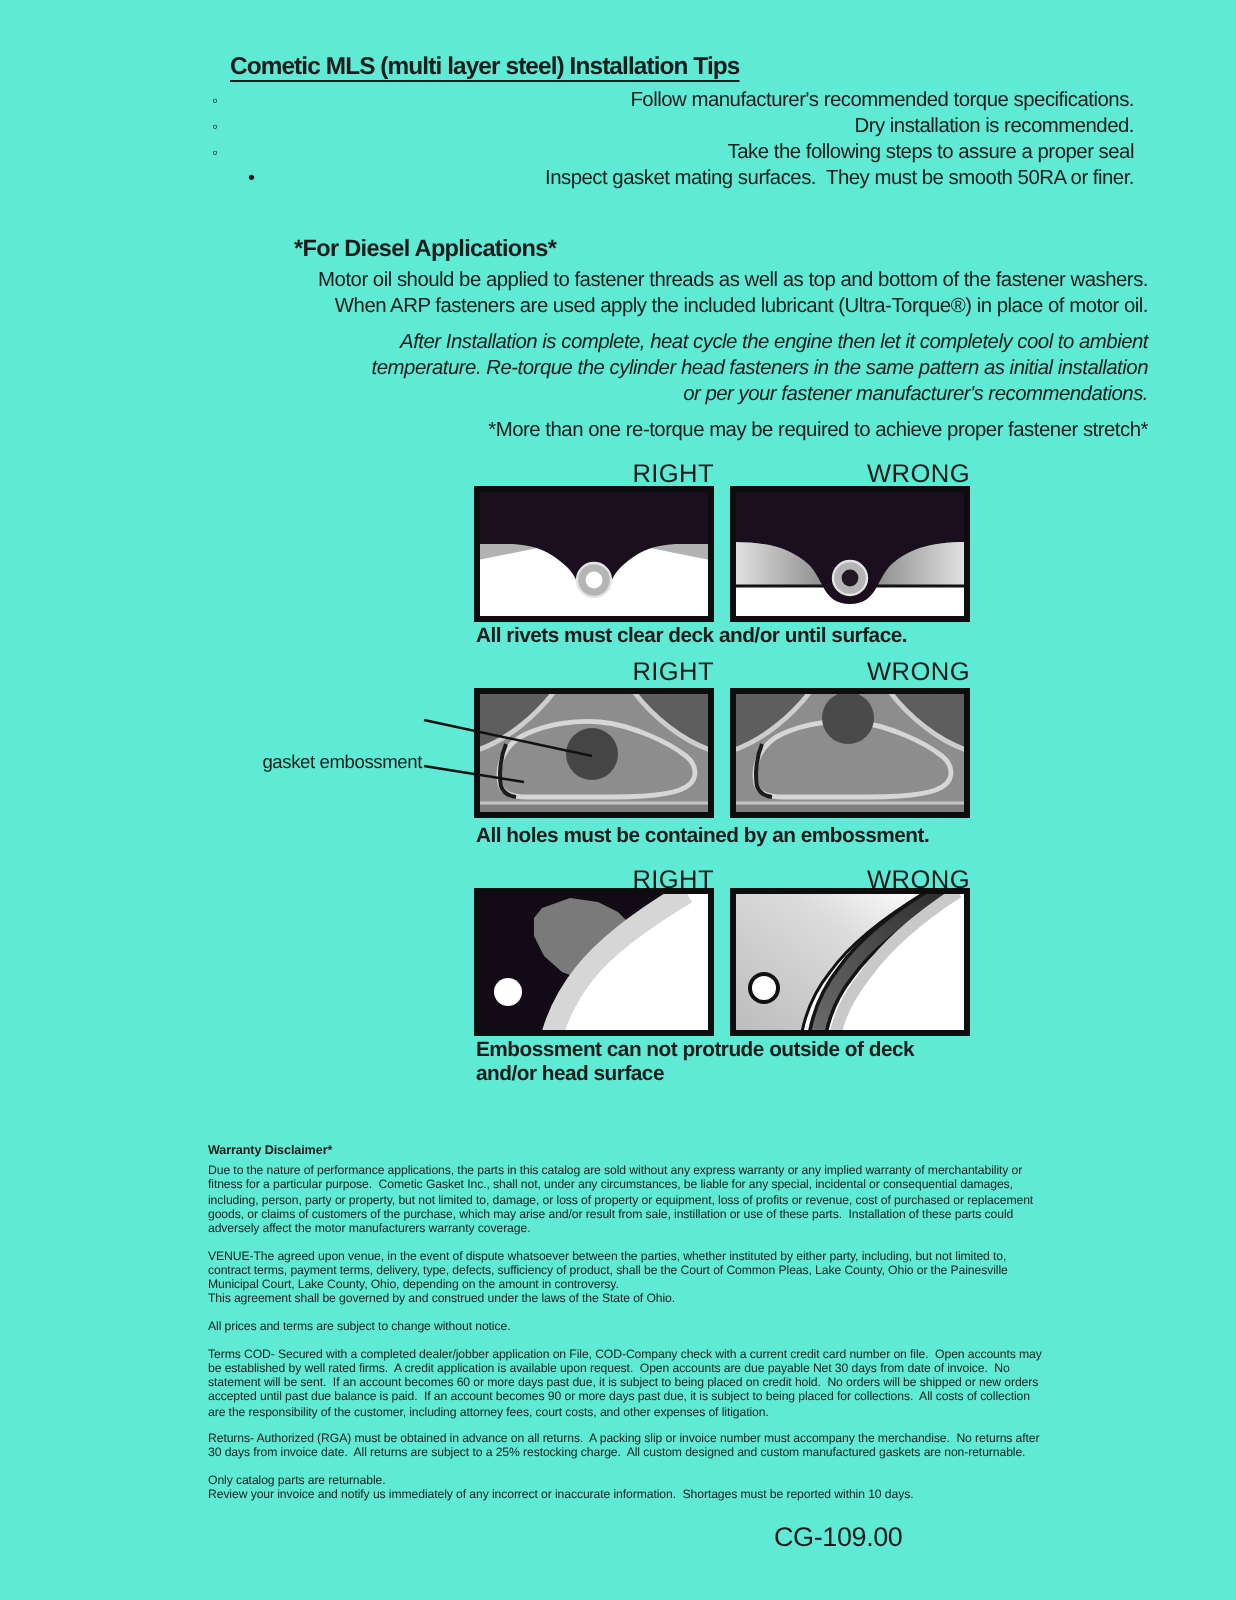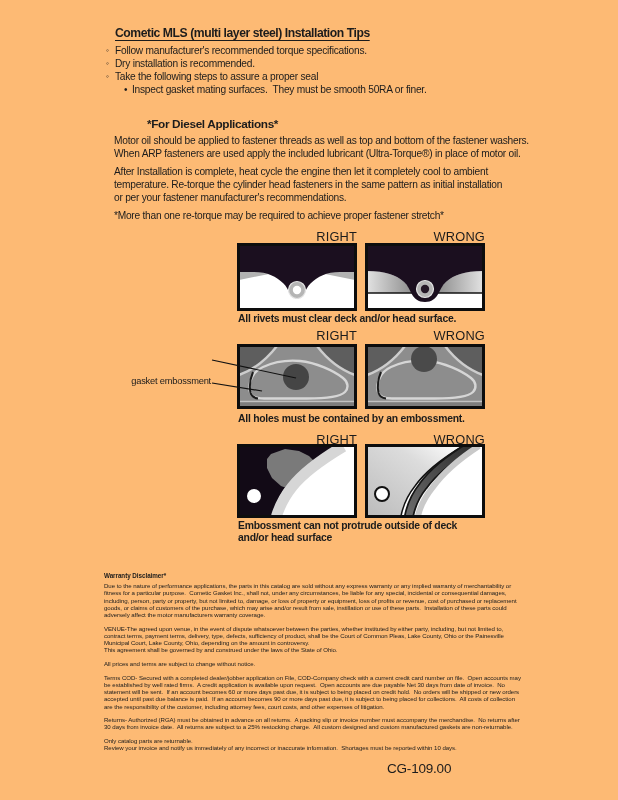--- a/index.html
+++ b/index.html
@@ -1,22 +1,22 @@
 <!DOCTYPE html>
 <html><head>
 <meta charset="utf-8">
 <style>
   html,body{margin:0;padding:0;background:#fff;}
-  .page{position:relative;width:618px;height:800px;background:#fdba74;
+  .page{position:relative;width:618px;height:800px;background:#5eead4;
         font-family:"Liberation Sans",sans-serif;color:#1c1c1c;overflow:hidden;}
   .abs{position:absolute;}
   .txt{white-space:pre-wrap;}
   .title{font-weight:bold;font-size:12.2px;letter-spacing:-0.45px;
          text-decoration:underline;text-underline-offset:2.5px;}
-  .body{font-size:10.2px;letter-spacing:-0.25px;line-height:13px;}
+  .body{font-size:10.2px;letter-spacing:-0.25px;line-height:13px;text-align:right;}
   .tl1{position:relative;padding-left:8px;}
   .tl1::before{content:"\25E6";position:absolute;left:-1px;top:0;font-size:8.5px;}
   .tl2{position:relative;padding-left:8px;margin-left:17px;}
   .tl2::before{content:"\2022";position:absolute;left:0;top:0;font-size:10px;}
   .dheading{font-weight:bold;font-size:11.8px;letter-spacing:-0.35px;margin-left:33px;}
   .h-rw{font-size:12.8px;letter-spacing:0.2px;text-align:right;width:120px;}
   .caption{font-weight:bold;font-size:10.4px;letter-spacing:-0.25px;line-height:12px;}
   .dlabel{font-size:9.3px;letter-spacing:-0.2px;line-height:11.5px;text-align:right;width:116px;}
   .disc{font-size:6.1px;letter-spacing:-0.05px;line-height:7.2px;width:452px;}
   .disc p{margin:0 0 6.5px 0;}
@@ -34,21 +34,21 @@
   <div class="abs body" style="left:107px;top:44px;width:460px;">
     <div class="tl1"><span class="txt">Follow manufacturer's recommended torque specifications.</span></div>
     <div class="tl1"><span class="txt">Dry installation is recommended.</span></div>
     <div class="tl1"><span class="txt">Take the following steps to assure a proper seal</span></div>
     <div class="tl2"><span class="txt">Inspect gasket mating surfaces.  They must be smooth 50RA or finer.</span></div>
   </div>
 
   <div class="abs dheading txt" style="left:114px;top:117px;">*For Diesel Applications*</div>
   <div class="abs body txt" style="left:114px;top:134px;width:460px;">Motor oil should be applied to fastener threads as well as top and bottom of the fastener washers.
 When ARP fasteners are used apply the included lubricant (Ultra-Torque®) in place of motor oil.</div>
-  <div class="abs body txt" style="left:114px;top:165px;width:460px;">After Installation is complete, heat cycle the engine then let it completely cool to ambient
+  <div class="abs body txt" style="left:114px;top:165px;width:460px;font-style:italic;">After Installation is complete, heat cycle the engine then let it completely cool to ambient
 temperature. Re-torque the cylinder head fasteners in the same pattern as initial installation
 or per your fastener manufacturer's recommendations.</div>
   <div class="abs body txt" style="left:114px;top:209px;width:460px;">*More than one re-torque may be required to achieve proper fastener stretch*</div>
 
   <div class="abs h-rw" style="left:237px;top:229px;">RIGHT</div>
   <div class="abs h-rw" style="left:365px;top:229px;">WRONG</div>
 
   <svg class="abs" style="left:237px;top:243px;" width="120" height="68" viewBox="0 0 120 68">
     <rect width="120" height="68" fill="#ffffff"></rect>
     <path d="M2,29 H42 L2,37 Z" fill="#b2b2b2"></path>
@@ -73,21 +73,21 @@
     <rect width="120" height="68" fill="#ffffff"></rect>
     <path d="M2,28 C21,28 31,32 39,39 C44,43.5 46,47 49,50 H2 Z" fill="url(#gL1)"></path>
     <path d="M118,28 C99,28 89,32 81,39 C76,43.5 74,47 71,50 H118 Z" fill="url(#gR1)"></path>
     <line x1="2" y1="50" x2="118" y2="50" stroke="#121212" stroke-width="1.4"></line>
     <path d="M2,2 H118 V28 C99,28 89,32 81,39 C73,46 74,59 60,59 C46,59 47,46 39,39 C31,32 21,28 2,28 Z" fill="#1b0f1f"></path>
     <circle cx="60" cy="46" r="8.5" fill="#b5b5b5" stroke="#e4e4e4" stroke-width="1.2"></circle>
     <circle cx="60" cy="46" r="4.2" fill="#241726"></circle>
     <rect x="1.5" y="1.5" width="117" height="65" fill="none" stroke="#0d0d0d" stroke-width="3"></rect>
   </svg>
 
-  <div class="abs caption txt" style="left:238px;top:313px;">All rivets must clear deck and/or head surface.</div>
+  <div class="abs caption txt" style="left:238px;top:313px;">All rivets must clear deck and/or until surface.</div>
 
   <div class="abs h-rw" style="left:237px;top:328px;">RIGHT</div>
   <div class="abs h-rw" style="left:365px;top:328px;">WRONG</div>
 
   <div class="abs dlabel txt" style="left:95px;top:376px;">gasket embossment</div>
 
   <svg class="abs" style="left:237px;top:344px;" width="120" height="65" viewBox="0 0 120 65">
     <rect width="120" height="65" fill="#8d8d8d"></rect>
     <path d="M2,2 H40 C30,15 16,26 2,31 Z" fill="#5e5e5e"></path>
     <path d="M40,2 C30,15 16,26 2,31" fill="none" stroke="#cdcdcd" stroke-width="2.4"></path>

